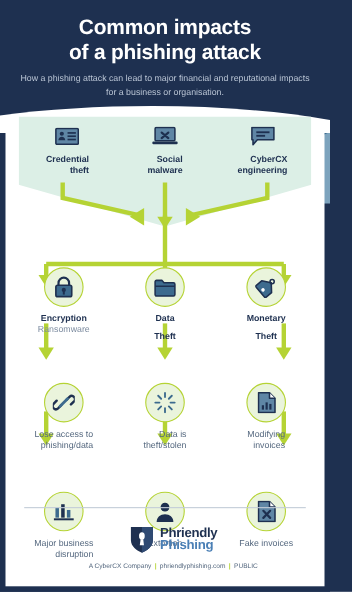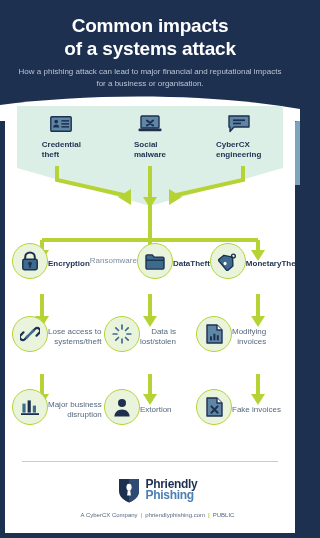--- a/index.html
+++ b/index.html
@@ -68,38 +68,38 @@
   }
   .src-cell {
     flex:1; display:flex; flex-direction:column;
     align-items:center; justify-content:flex-start;
   }
   .src-icon { height:22px; display:flex; align-items:center; }
   .src-label {
     margin-top:5px;
     color:#1e3050;
     font-size:8px; font-weight:bold;
-    line-height:10px; text-align:left;
+    line-height:10px; text-align:right;
   }
 
   
   .connectors {
     position:absolute; left:0; top:96px;
     width:300px; height:440px;
     z-index:5; pointer-events:none;
   }
 
   
   .grid {
     position:absolute; left:12px; top:243px;
     width:276px; z-index:6;
   }
   .grid-row { display:flex; width:100%; }
   .cell {
-    flex:1; display:flex; align-items:center;
+    flex:1; display:flex; flex-direction:column; align-items:center;
   }
   .circ {
     width:36px; height:36px; border-radius:50%;
     background:#eaf4dc; border:1.6px solid #b5d334;
     display:flex; align-items:center; justify-content:center;
   }
   .cell-title {
     margin-top:6px;
     color:#1e3050; font-size:8px; font-weight:bold;
     line-height:10px; text-align:center;
@@ -155,21 +155,21 @@
   </svg>
 
   <div class="body-card"></div>
 
   <div class="header">
     <svg style="position:absolute;left:0;bottom:-1px;width:300px;height:26px;" viewBox="0 0 300 26" preserveAspectRatio="none">
       <path d="M0 26 L0 10 C90 -2 210 -2 300 14 L300 26 Z" fill="#ffffff"></path>
     </svg>
     <div class="title">
       <div>Common impacts</div>
-      <div>of a systems attack</div>
+      <div>of a phishing attack</div>
     </div>
     <div class="subtitle">
       <span>How a phishing attack can lead to major financial and</span>
       <span>reputational impacts for a business or organisation.</span>
     </div>
   </div>
 
   <div class="mint-band">
     <svg width="266" height="100" viewBox="0 0 266 100">
       <path d="M0 0 L266 0 L266 62 L133 100 L0 62 Z" fill="#dcefe6"></path>
@@ -319,42 +319,42 @@
           <svg width="20" height="20" viewBox="0 0 20 20">
             <g stroke="#1e3050" stroke-width="2.2" fill="none" stroke-linecap="round">
               <path d="M7.6 12.4 4.8 15.2a2.9 2.9 0 0 1-4.1-4.1l2.8-2.8"></path>
               <path d="M12.4 7.6l2.8-2.8a2.9 2.9 0 0 1 4.1 4.1l-2.8 2.8"></path>
             </g>
             <path d="M6.6 13.4 13.4 6.6" stroke="#3d6b8e" stroke-width="2.6" stroke-linecap="round"></path>
           </svg>
         </div>
         <div class="cell-text">
           <span>Lose access to</span><br>
-          <span>systems/theft</span>
+          <span>phishing/data</span>
         </div>
       </div>
 
       <div class="cell">
         <div class="circ">
           <svg width="20" height="20" viewBox="0 0 20 20">
             <g stroke="#3d6b8e" stroke-width="1.7" stroke-linecap="round">
               <path d="M10 1.2V5"></path>
                 <path d="M10 15V18.8"></path>
               <path d="M1.2 10H5"></path>
                 <path d="M15 10H18.8"></path>
               <path d="M3.8 3.8 6.5 6.5"></path>
                 <path d="M13.5 13.5 16.2 16.2"></path>
               <path d="M16.2 3.8 13.5 6.5"></path>
                 <path d="M6.5 13.5 3.8 16.2"></path>
             </g>
           </svg>
         </div>
         <div class="cell-text">
           <span>Data is</span><br>
-          <span>lost/stolen</span>
+          <span>theft/stolen</span>
         </div>
       </div>
 
       <div class="cell">
         <div class="circ">
           <svg width="17" height="20" viewBox="0 0 17 20">
             <path d="M1 1h10l5 5v13H1Z" fill="#5f86a5" stroke="#1e3050" stroke-width="1.4" stroke-linejoin="round"></path>
             <path d="M11 1v5h5" fill="#ffffff" stroke="#1e3050" stroke-width="1.4" stroke-linejoin="round"></path>
             <rect x="4" y="12.4" width="2" height="4" fill="#1e3050"></rect>
             <rect x="7.4" y="9.8" width="2" height="6.6" fill="#1e3050"></rect>

